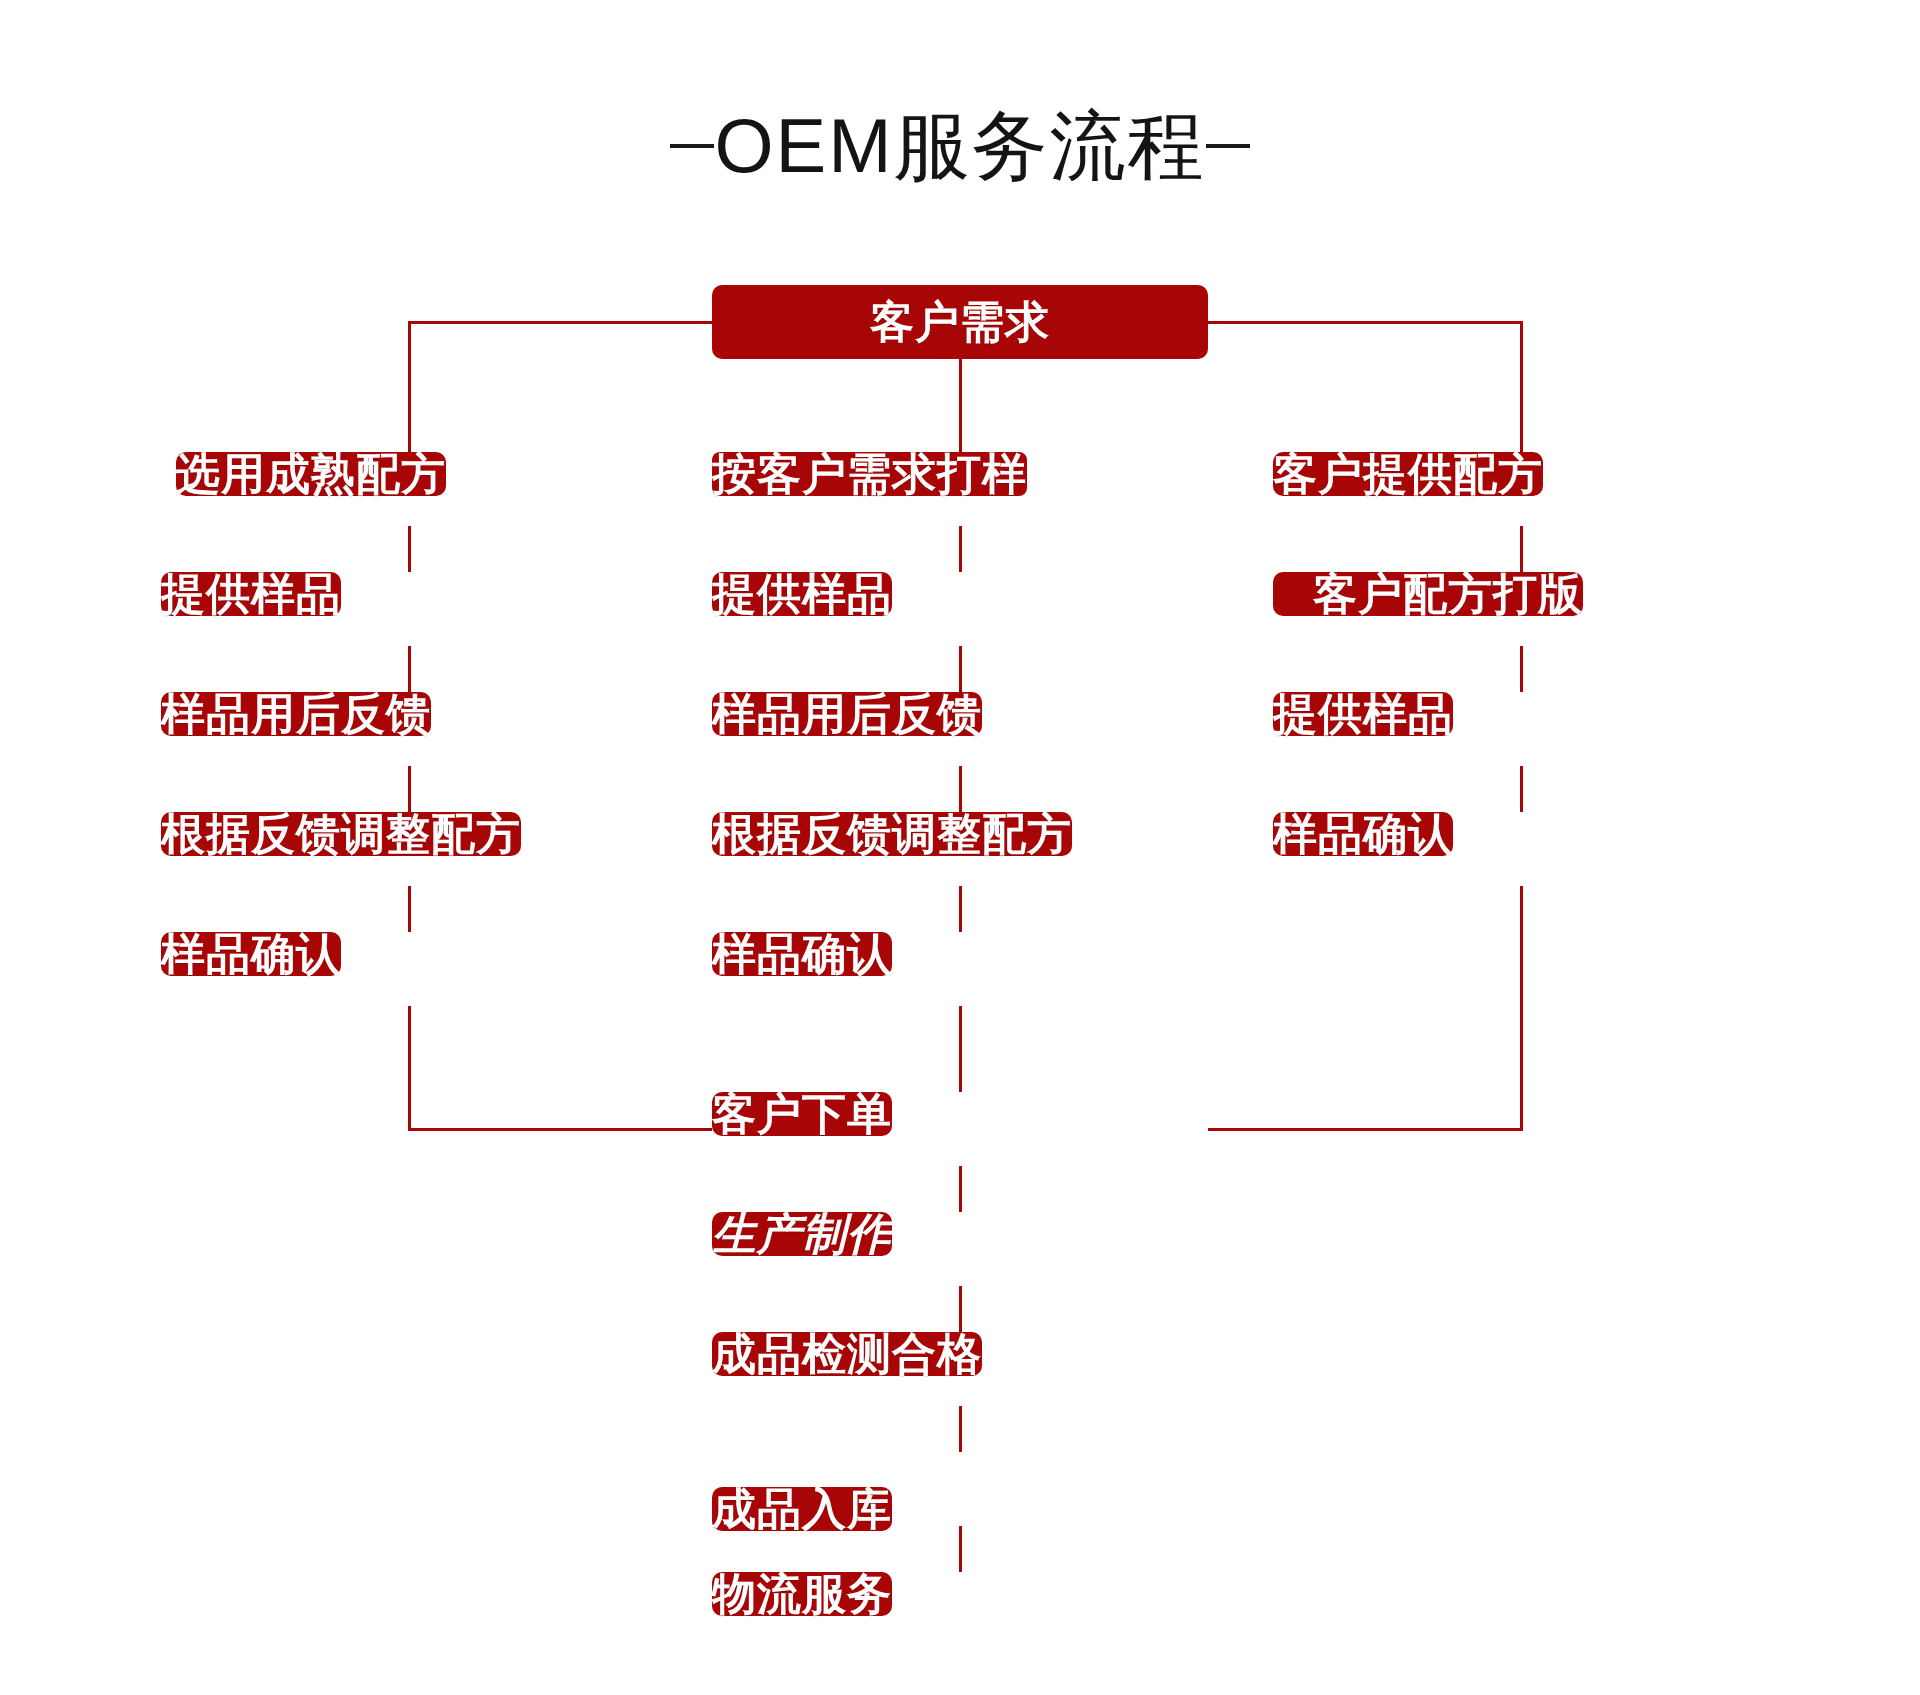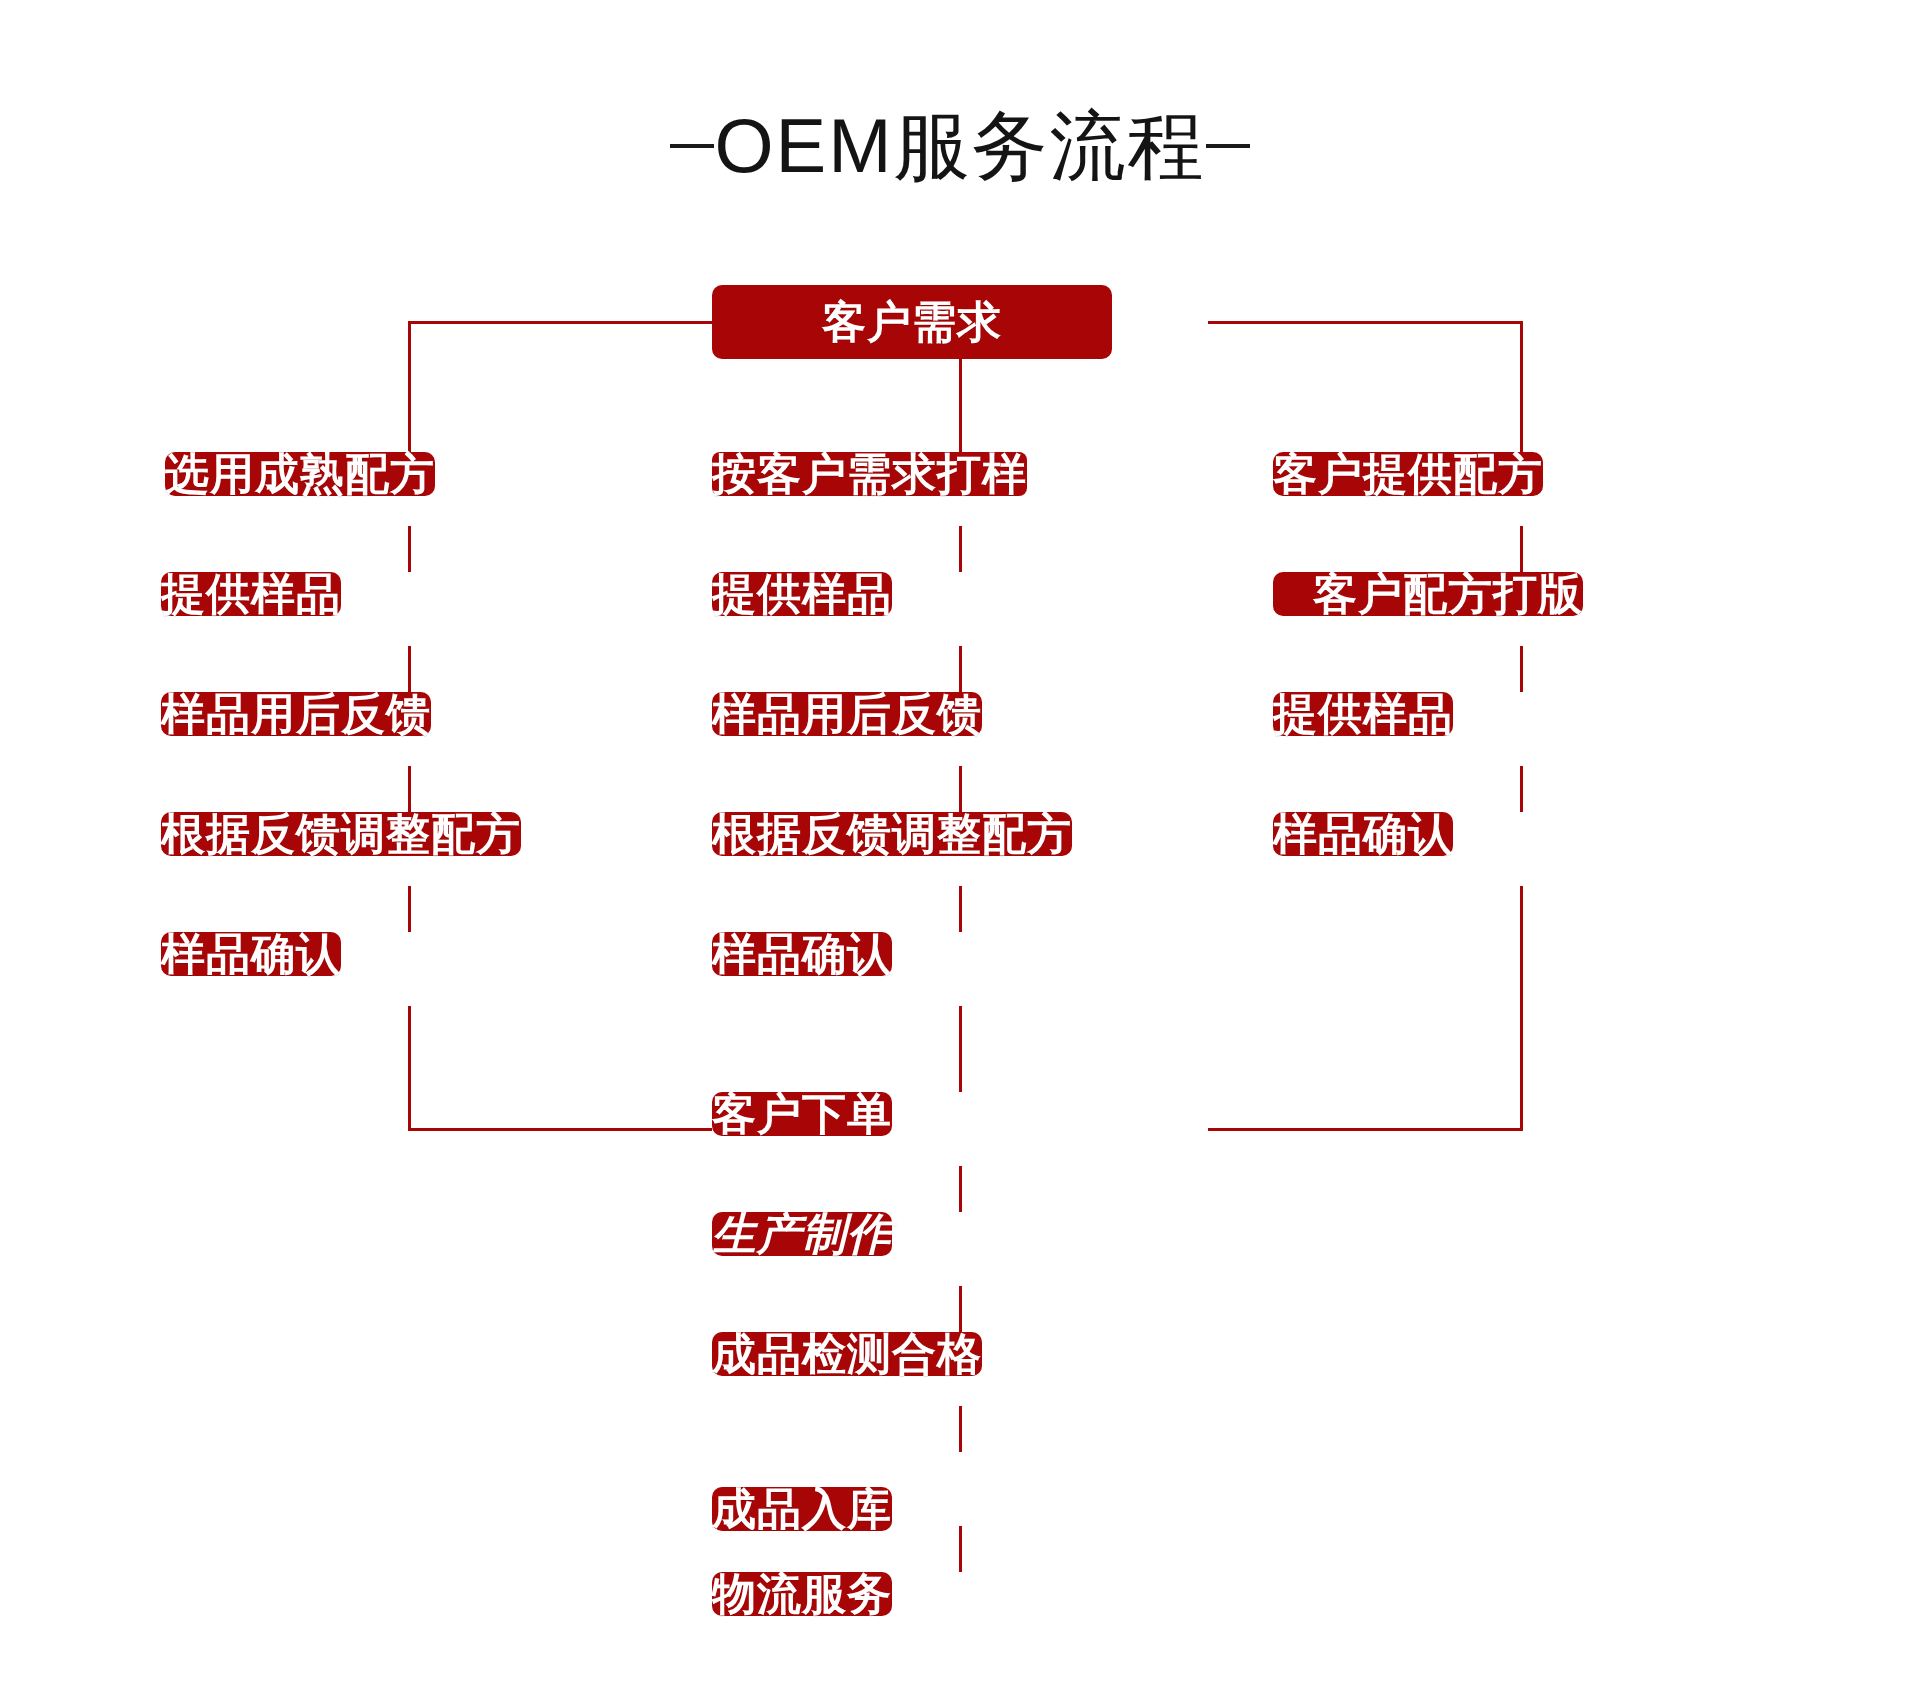--- a/index.html
+++ b/index.html
@@ -65,21 +65,21 @@
     align-items: center;
     justify-content: center;
     font-size: 44px;
     font-weight: 700;
     letter-spacing: 1px;
     line-height: 1;
     white-space: nowrap;
     box-sizing: border-box;
     text-shadow: 0 1px 0 rgba(0,0,0,0.12);
   }
-  .node.wide   { width: 400px; height: 74px; }
+  .node.wide   { width: 496px; height: 74px; }
 </style>
 </head>
 <body>
 
 <div id="page">
 
   <div class="title-wrap">
     <span class="title-dash"></span>
     <span class="title-text">OEM服务流程</span>
     <span class="title-dash"></span>
@@ -114,21 +114,21 @@
       <path d="M 960 1286 L 960 1332"></path>
       <path d="M 960 1406 L 960 1452"></path>
       <path d="M 960 1526 L 960 1572"></path>
     </g>
   </svg>
 
   <div class="node wide" style="left:712px; top:285px;">
     <span>客户需求</span>
   </div>
 
-  <div class="node" style="left:165px; top:452px;">
+  <div class="node" style="left:176px; top:452px;">
     <span>选用成熟配方</span>
   </div>
   <div class="node" style="left:712px; top:452px;border-radius:8px;">
     <span>按客户需求打样</span>
   </div>
   <div class="node" style="left:1273px; top:452px;">
     <span>客户提供配方</span>
   </div>
 
   <div class="node" style="left:161px; top:572px;">

